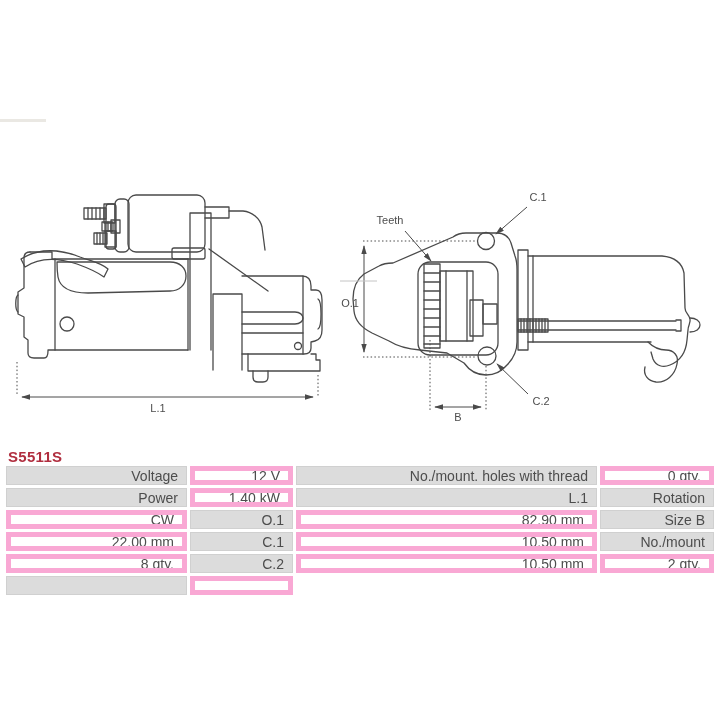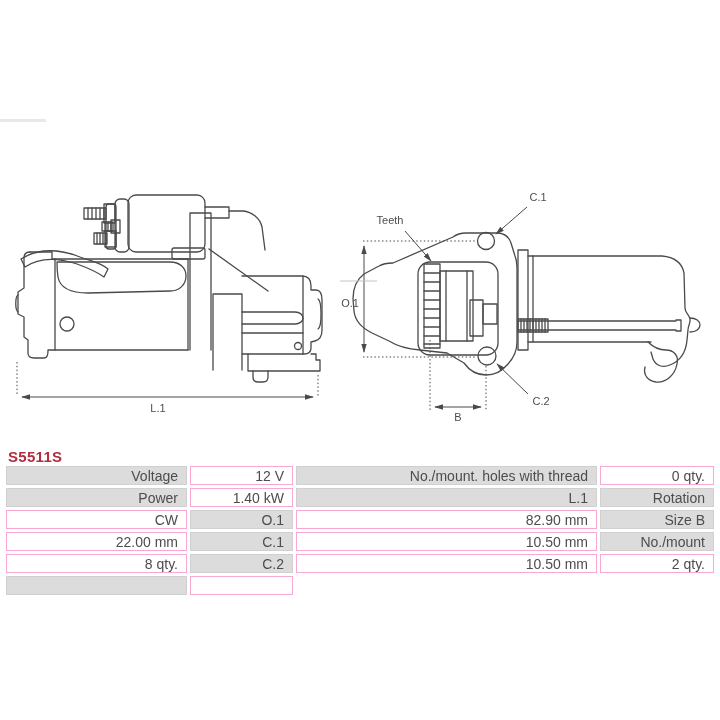--- a/index.html
+++ b/index.html
@@ -21,21 +21,21 @@
     grid-auto-rows:19px;
     gap:3px;
   }
   .cell {
     box-sizing:border-box;
     display:flex; align-items:center; justify-content:flex-end;
     padding-right:8px;
     font-size:14px; color:#4d4d4d; white-space:nowrap; overflow:hidden;
   }
   .cell.lbl { background:#dcdcdc; border:1px solid #d0d0d0; }
-  .cell.val { background:#ffffff; border:1px solid #f9a8d4; }
+  .cell.val { background:#ffffff; border:5px solid #f9a8d4; }
 </style>
 </head>
 <body>
 
 <div class="canvas">
 
   <div class="faint-line"></div>
 
   <svg class="drawing-svg" viewBox="0 0 720 720" xmlns="http://www.w3.org/2000/svg">
     <defs>

